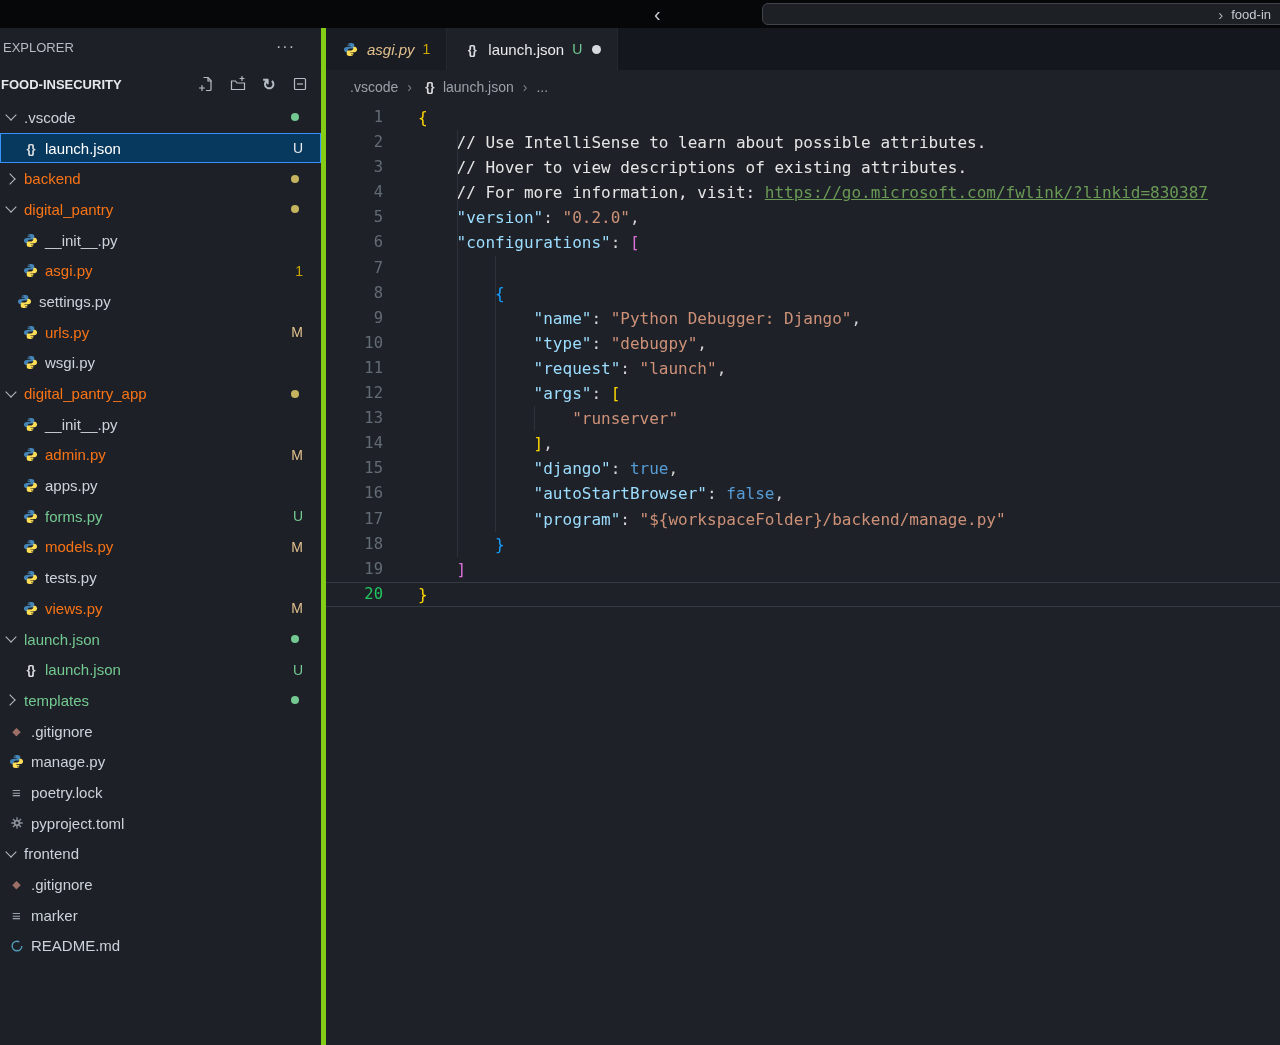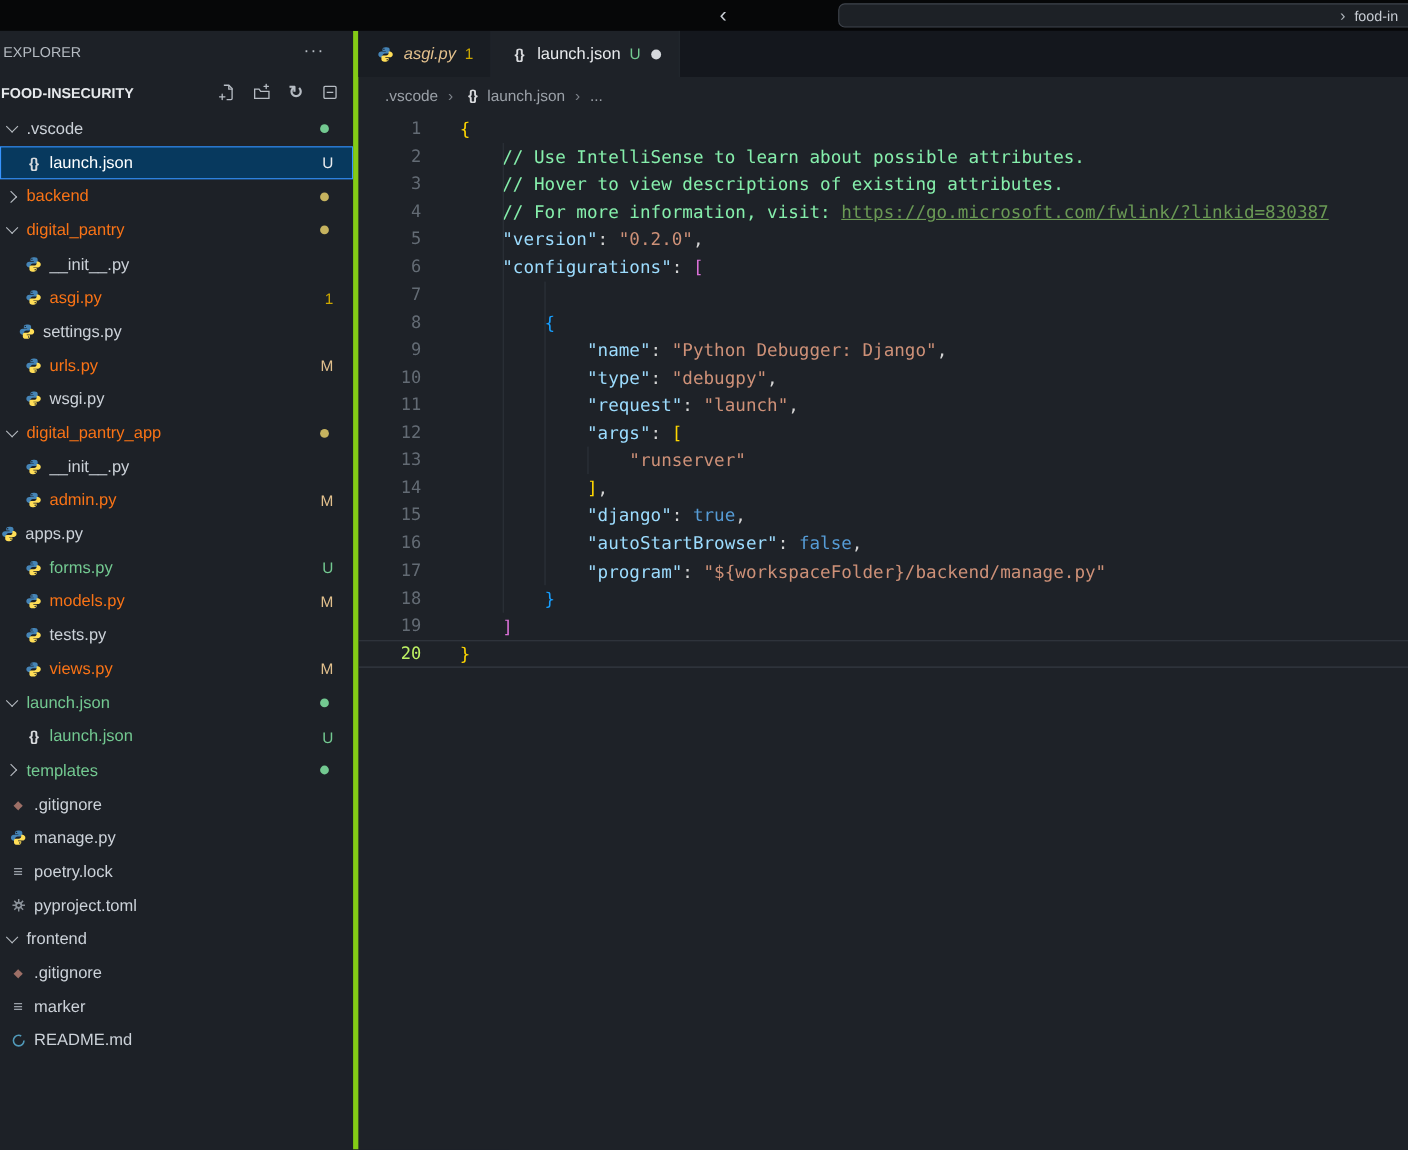--- a/index.html
+++ b/index.html
@@ -68,22 +68,22 @@
   .bc-sep { color:#7d838a; font-size:14px; }
   .bc-seg { display:flex; align-items:center; gap:5px; cursor:pointer; }
 
   
   .code { position:relative; flex:1; font-family:"DejaVu Sans Mono", monospace; font-size:16px;
     padding-top:2px; overflow:hidden; }
   .code-line { display:flex; height:25.1px; line-height:25.1px; white-space:pre; }
   .ln { flex:0 0 57px; text-align:right; color:#636b74; font-size:15.5px; user-select:none; }
   .lc { margin-left:35px; }
   .code-line.cur { box-shadow: inset 0 1px 0 #343a42, inset 0 -1px 0 #343a42; }
-  .code-line.cur .ln { color:#bef264; }
-  .tk-p { color:#d4d4d4; } .tk-c { color:#86efac; }
+  .code-line.cur .ln { color:#22c55e; }
+  .tk-p { color:#d4d4d4; } .tk-c { color:#e5e5e5; }
   .tk-u { color:#6a9955; text-decoration:underline; }
   .tk-k { color:#9cdcfe; } .tk-s { color:#ce9178; } .tk-w { color:#569cd6; }
   .tk-b1 { color:#ffd700; } .tk-b2 { color:#da70d6; } .tk-b3 { color:#179fff; }
   .guide { position:absolute; width:1px; background:#2d323a; }
 </style>
 </head>
 <body>
 
 <div class="titlebar">
   <span class="tb-back">‹</span>
@@ -211,21 +211,21 @@
         <div class="tree-row" style="padding-left: 22px;">
           <span class="file-ic">
             <svg width="15" height="15" viewBox="0 0 16 16">
               <path fill="#4584b6" d="M7.9 1C6.2 1 5 1.9 5 3.1v1.5h3.2v.6H3.9C2.3 5.2 1 6.4 1 8s1.3 2.9 2.9 2.9H5V9.3C5 8 6.1 7 7.4 7h3.1C11.3 7 12 6.3 12 5.4V3.1C12 1.9 10.8 1 9.1 1H7.9zM6.4 2.2a.7.7 0 1 1 0 1.4.7.7 0 0 1 0-1.4z"></path>
               <path fill="#ffde57" d="M8.1 15c1.7 0 2.9-.9 2.9-2.1v-1.5H7.8v-.6h4.3c1.6 0 2.9-1.2 2.9-2.8S13.7 5.1 12.1 5.1H11v1.6C11 8 9.9 9 8.6 9H5.5C4.7 9 4 9.7 4 10.6v2.3C4 14.1 5.2 15 6.9 15h1.2zm1.5-1.2a.7.7 0 1 1 0-1.4.7.7 0 0 1 0 1.4z"></path>
             </svg>
           </span>
           <span class="lbl c-modified">admin.py</span>
           <span class="badge b-yellow">M</span>
         </div>
-        <div class="tree-row" style="">
+        <div class="tree-row" style="padding-left: 22px;">
           <span class="file-ic">
             <svg width="15" height="15" viewBox="0 0 16 16">
               <path fill="#4584b6" d="M7.9 1C6.2 1 5 1.9 5 3.1v1.5h3.2v.6H3.9C2.3 5.2 1 6.4 1 8s1.3 2.9 2.9 2.9H5V9.3C5 8 6.1 7 7.4 7h3.1C11.3 7 12 6.3 12 5.4V3.1C12 1.9 10.8 1 9.1 1H7.9zM6.4 2.2a.7.7 0 1 1 0 1.4.7.7 0 0 1 0-1.4z"></path>
               <path fill="#ffde57" d="M8.1 15c1.7 0 2.9-.9 2.9-2.1v-1.5H7.8v-.6h4.3c1.6 0 2.9-1.2 2.9-2.8S13.7 5.1 12.1 5.1H11v1.6C11 8 9.9 9 8.6 9H5.5C4.7 9 4 9.7 4 10.6v2.3C4 14.1 5.2 15 6.9 15h1.2zm1.5-1.2a.7.7 0 1 1 0-1.4.7.7 0 0 1 0 1.4z"></path>
             </svg>
           </span>
           <span class="lbl c-default">apps.py</span>
         </div>
         <div class="tree-row" style="padding-left: 22px;">
           <span class="file-ic">

